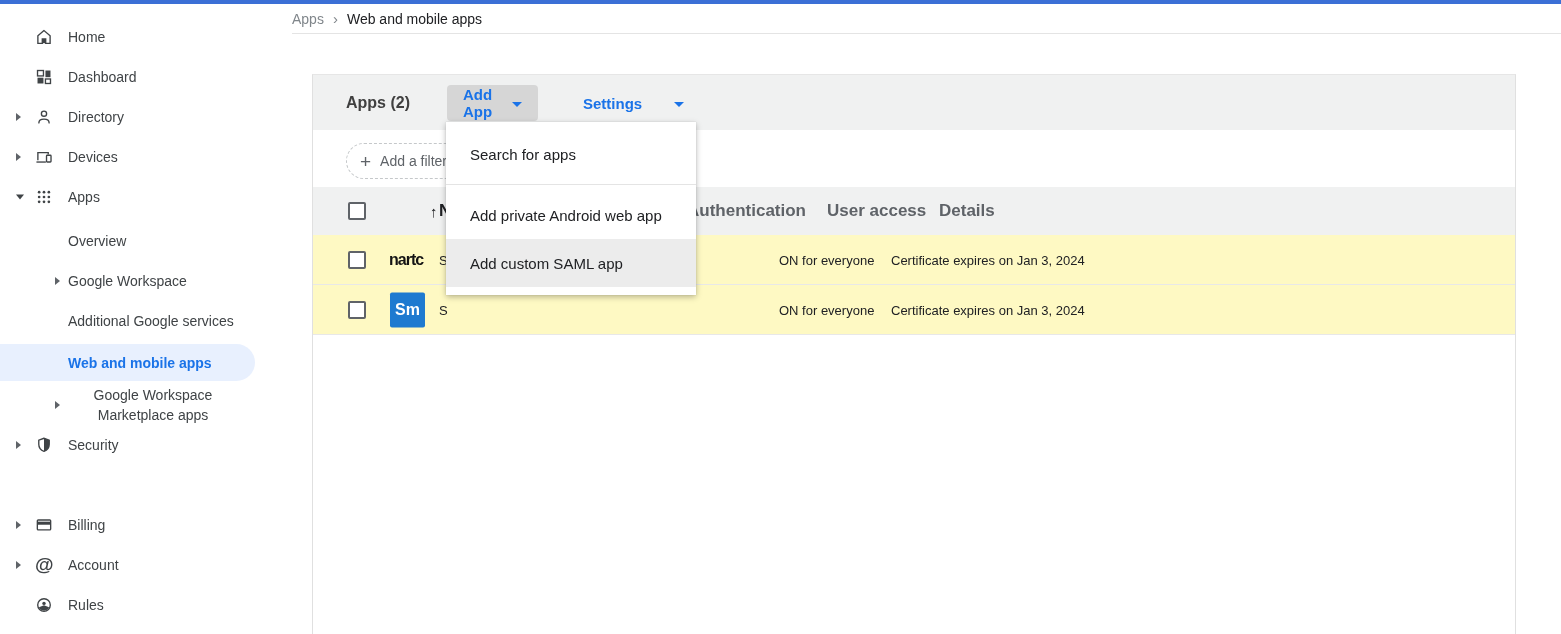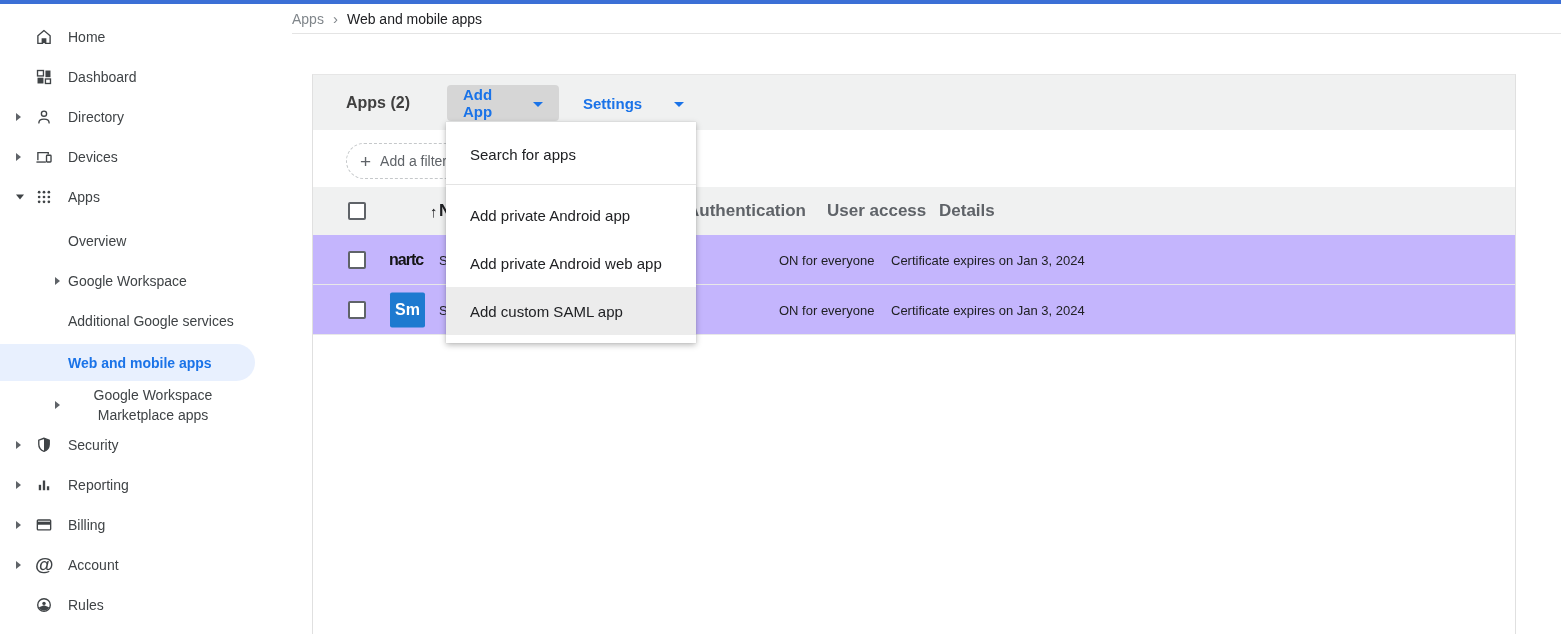--- a/index.html
+++ b/index.html
@@ -36,31 +36,31 @@
   .crumb-line { position:absolute; left:292px; top:33px; width:1269px; height:1px; background:#e4e4e4; }
 
   
   .card { position:absolute; left:312px; top:74px; width:1204px; height:560px; background:#fff;
           border-left:1px solid #e0e0e0; border-right:1px solid #e0e0e0; border-top:1px solid #e6e6e6; }
   .card-head { position:absolute; left:0; top:0; width:100%; height:55px; background:#f0f1f1; }
   .card-title { position:absolute; left:33px; top:50%; transform:translateY(-50%); font-size:16px; font-weight:bold; color:#404040; }
   .btn { position:absolute; top:10px; height:36px; display:flex; align-items:center; gap:10px;
          font-size:15px; font-weight:bold; color:#1a73e8; cursor:pointer; border-radius:4px; padding:0 16px; }
   .btn .dd-arrow { width:0; height:0; border-top:5px solid #1a73e8; border-left:5px solid transparent; border-right:5px solid transparent; margin-top:2px; }
-  .btn-addapp { left:134px; width:112px; background:#d6d6d6; }
+  .btn-addapp { left:134px; width:91px; background:#d6d6d6; }
   .btn-settings { left:254px;gap:32px; }
 
   .filter-row { position:absolute; left:0; top:55px; width:100%; height:57px; background:#fff; }
   .filter-chip { position:absolute; left:33px; top:13px; height:36px; width:132px; border:1px dashed #c5c8ca;
                  border-radius:18px; display:flex; align-items:center; padding-left:13px; gap:9px; color:#5f6368; cursor:pointer; background:#fff; }
   .filter-chip .plus { font-size:19px; color:#5f6368; line-height:1; }
   .filter-chip .chip-label { font-size:14px; white-space:nowrap; overflow:hidden;text-align:center; }
 
   .thead { position:absolute; left:0; top:112px; width:100%; height:48px; background:#f0f1f1; }
-  .trow { position:absolute; left:0; width:100%; height:50px; background:#c4b5fd; border-bottom:1px solid #e8e8e8;text-align:center; }
+  .trow { position:absolute; left:0; width:100%; height:50px; background:#fef9c3; border-bottom:1px solid #e8e8e8;text-align:center; }
   .row-1 { top:160px; } .row-2 { top:210px; }
   .cbx { position:absolute; left:35px; top:50%; transform:translateY(-50%); width:18px; height:18px;
          border:2px solid #5f6368; border-radius:2px; background:#fff; cursor:pointer; }
   .th { position:absolute; top:50%; transform:translateY(-50%); font-size:17px; font-weight:bold; color:#5f6368; white-space:nowrap;padding-left:48px; }
   .th-name { left:78px; color:#202124; }
   .sort-arrow { position:absolute; left:117px; top:50%; transform:translateY(-50%); font-size:15px; color:#202124; }
   .th-auth { left:326px; } .th-access { left:466px; } .th-details { left:578px; }
   .cell { position:absolute; top:50%; transform:translateY(-50%); font-size:13px; color:#202124; white-space:nowrap; }
   .cell-name { left:126px; } .cell-access { left:466px; } .cell-details { left:578px; }
   .wordmark { position:absolute; left:76px; top:50%; transform:translateY(-50%); font-size:16px; font-weight:bold; letter-spacing:-1px; color:#141414; }
@@ -176,33 +176,20 @@
     <span class="arr arr-right"></span>
     <span class="nicon">
       <svg width="18" height="18" viewBox="0 0 20 20">
           <path class="st" d="M10 2.5 4.2 4.7v4.5c0 3.8 2.5 6.7 5.8 7.8 3.3-1.1 5.8-4 5.8-7.8V4.7Z"></path>
           <path class="fl" d="M10 2.5 15.8 4.7v4.5c0 3.8-2.5 6.7-5.8 7.8Z"></path>
         </svg>
     </span>
     <span class="nlabel">Security</span>
   </div>
 
-  <div class="nav-item" style="top:461px">
-    <span class="arr arr-right"></span>
-    <span class="nicon">
-      <svg width="18" height="18" viewBox="0 0 20 20">
-          <g class="fl">
-            <rect x="4.2" y="9.8" width="2.6" height="6"></rect>
-            <rect x="8.7" y="5" width="2.6" height="10.8"></rect>
-            <rect x="13.2" y="11.4" width="2.6" height="4.4"></rect>
-          </g>
-        </svg>
-    </span>
-    <span class="nlabel">Reporting</span>
-  </div>
 
   <div class="nav-item" style="top:501px">
     <span class="arr arr-right"></span>
     <span class="nicon">
       <svg width="18" height="18" viewBox="0 0 20 20">
           <rect class="st" x="2.6" y="4.4" width="14.8" height="11" rx="1"></rect>
           <rect class="fl" x="2.6" y="6.3" width="14.8" height="3.4"></rect>
         </svg>
     </span>
     <span class="nlabel">Billing</span>
@@ -277,16 +264,15 @@
     <span class="cell cell-name">S</span>
     <span class="cell cell-access">ON for everyone</span>
     <span class="cell cell-details">Certificate expires on Jan 3, 2024</span>
   </div>
 
 </section>
 
 <div class="menu">
   <div class="menu-item">Search for apps</div>
   <div class="menu-divider"></div>
-  <div class="menu-item">Add private Android app</div>
   <div class="menu-item">Add private Android web app</div>
   <div class="menu-item hl">Add custom SAML app</div>
 </div>
 
 </body></html>

